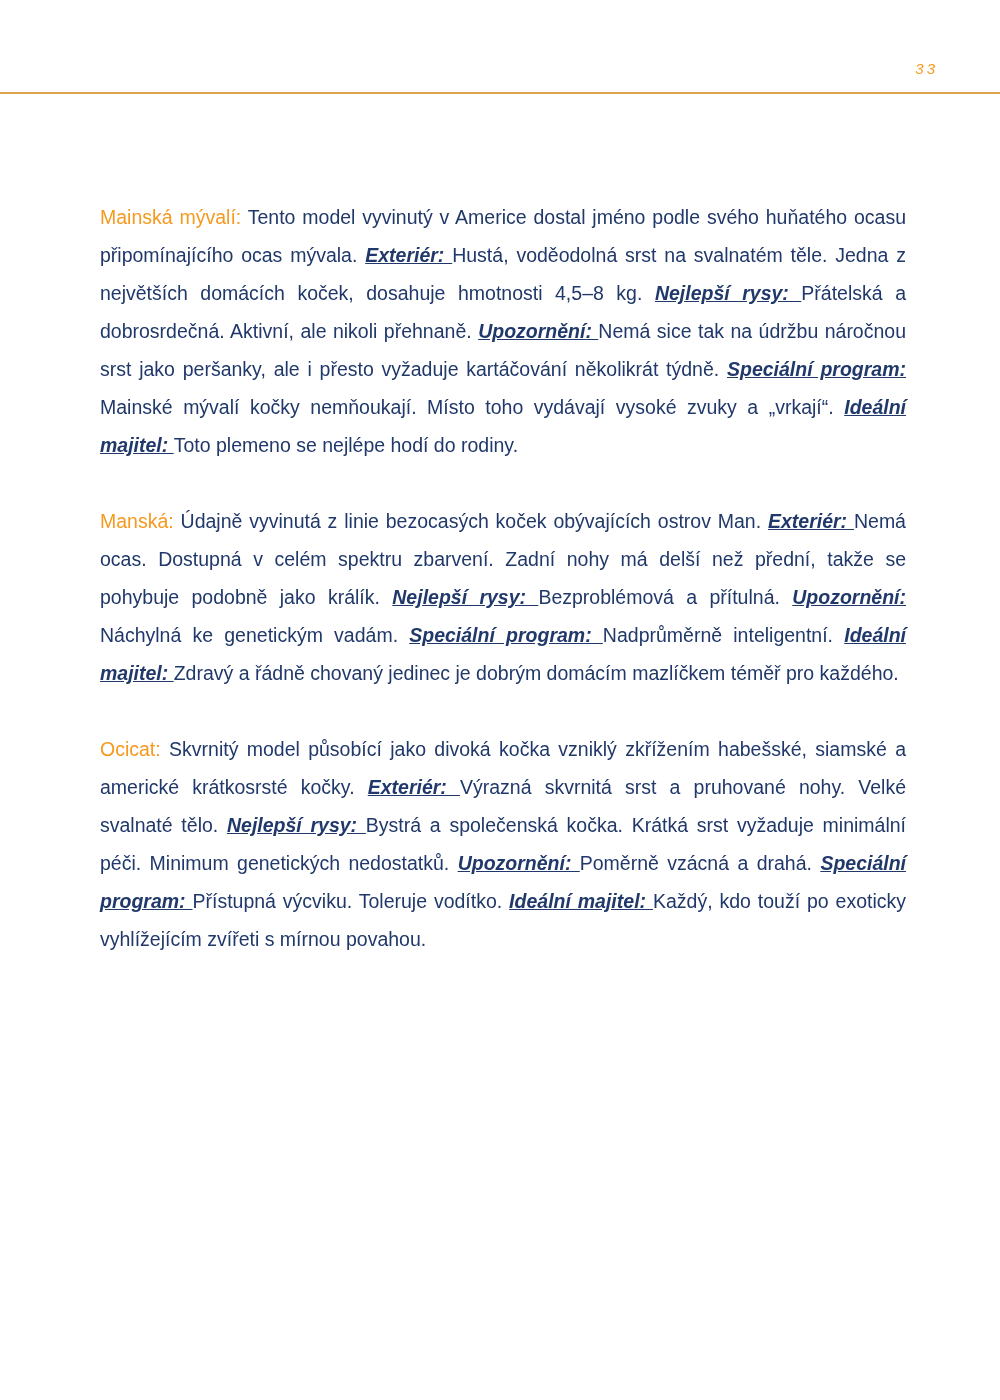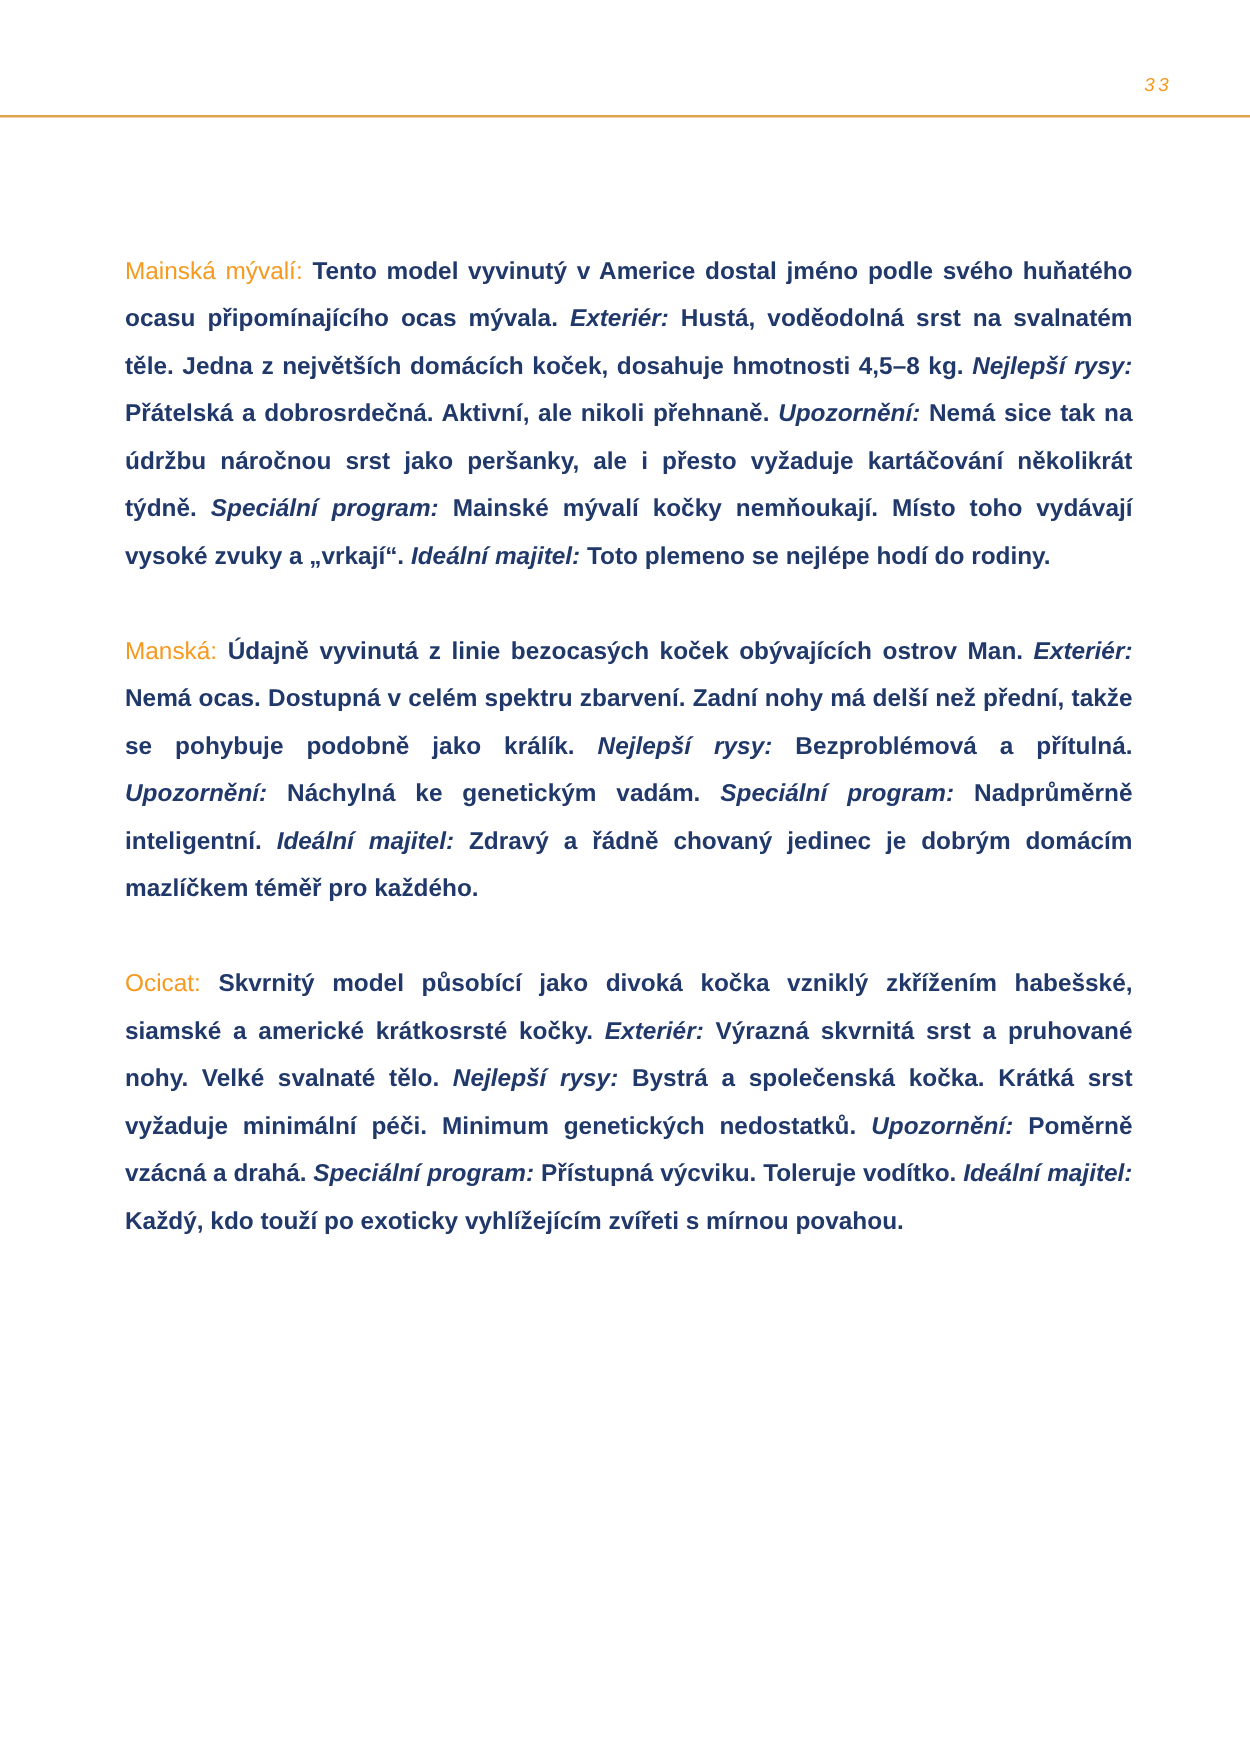--- a/index.html
+++ b/index.html
@@ -52,23 +52,24 @@
       hyphens: auto;
       -webkit-hyphens: auto;
     }
     .seg-lead {
       color: var(--accent-orange);
       font-weight: normal;
     }
     .seg-label {
       font-weight: bold;
       font-style: italic;
+      text-decoration: underline;
     }
     .seg-normal {
-      font-weight: bold;
+      font-weight: normal;
       font-style: normal;
     }
   </style>
 </head>
 <body>
 
 <div class="page">
   <header>
     <span class="page-number">33</span>
   </header>

